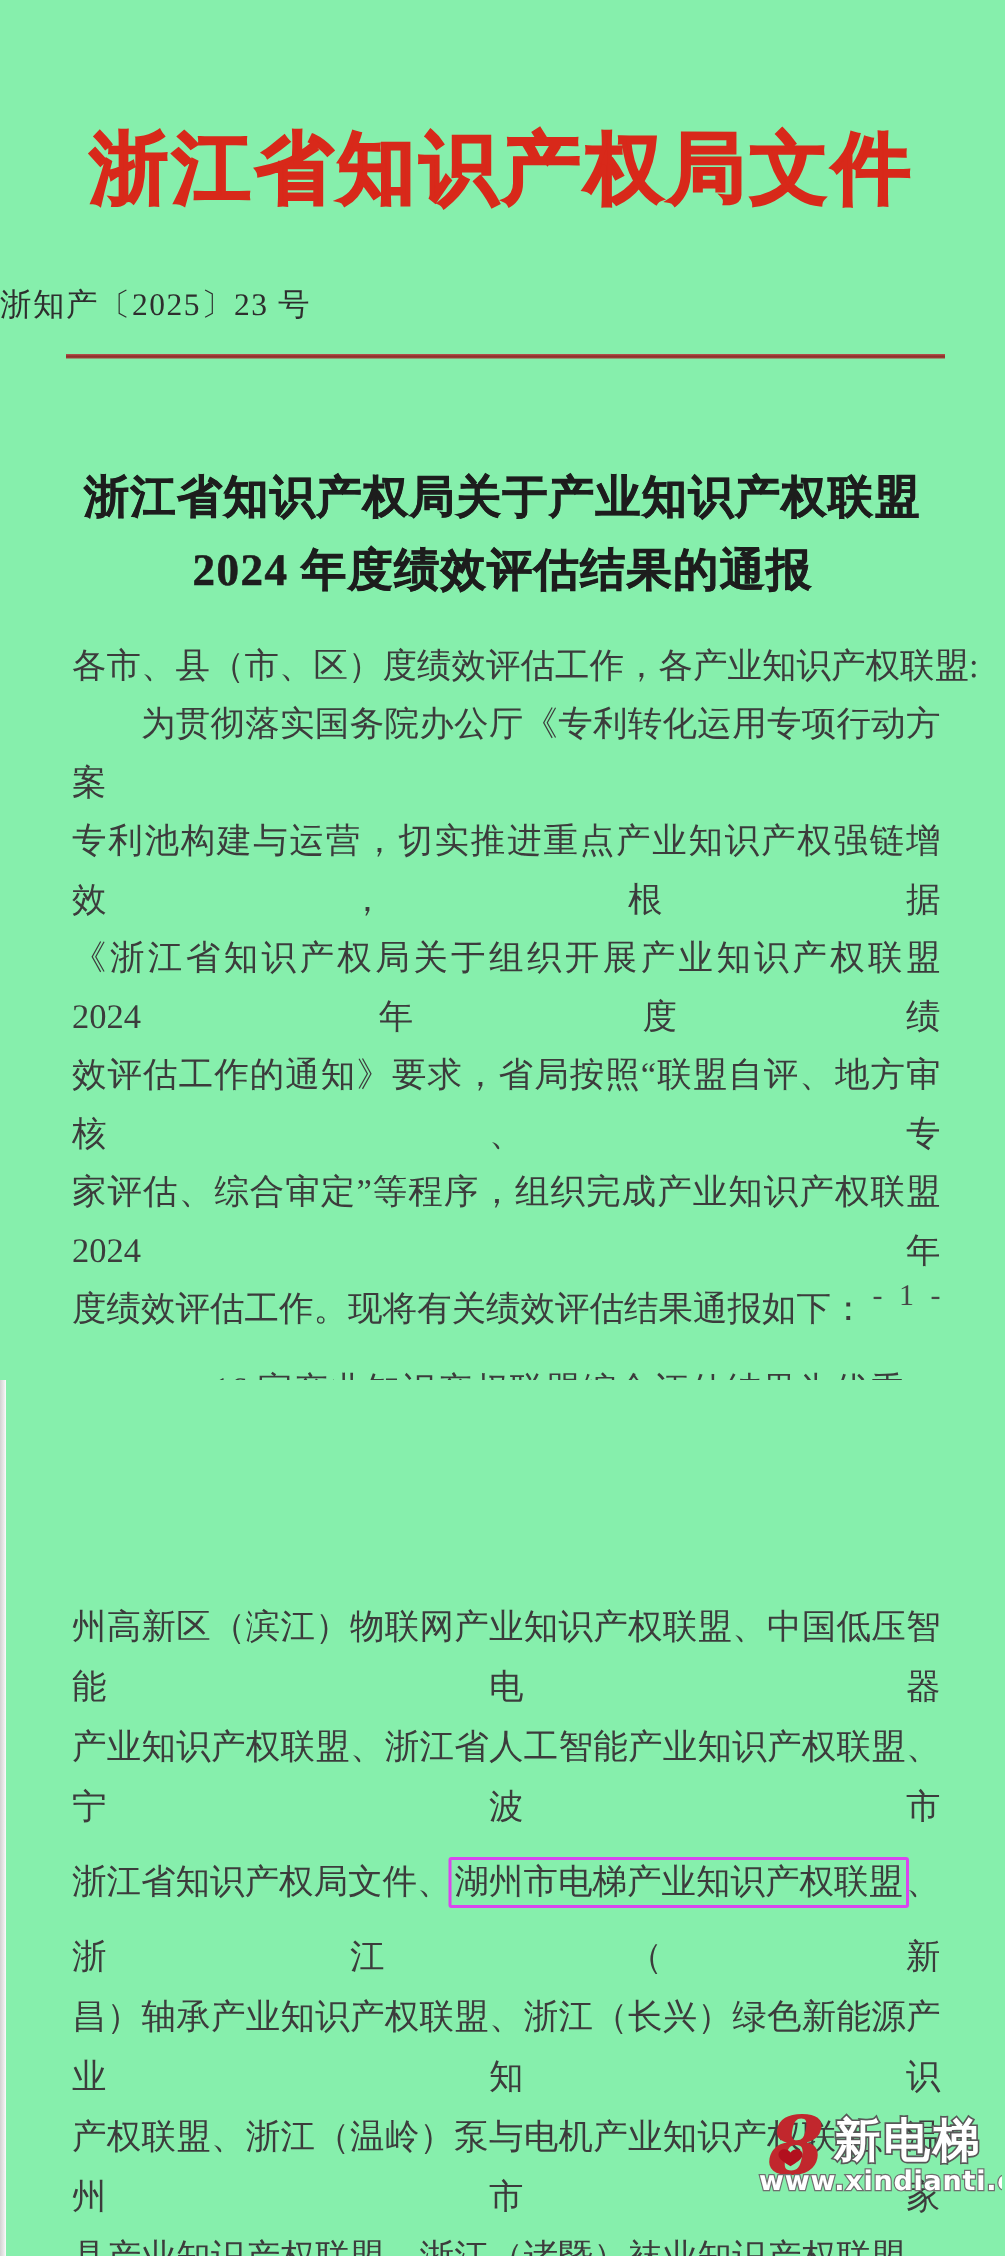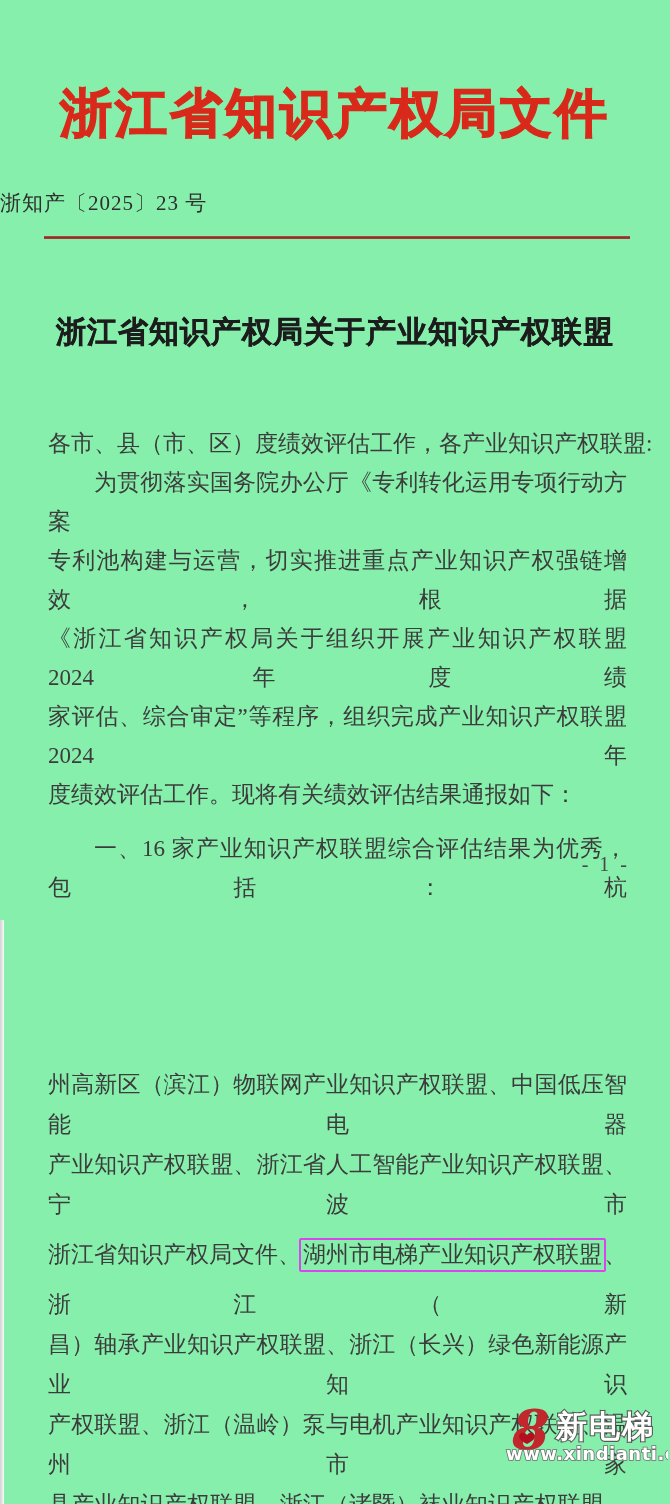--- a/index.html
+++ b/index.html
@@ -92,27 +92,29 @@
   <section class="page p1">
 
     <div class="org">浙江省知识产权局文件</div>
 
     <div class="docnum">浙知产〔2025〕23 号</div>
 
     <div class="redline"></div>
 
     <div class="title">
       <div>浙江省知识产权局关于产业知识产权联盟</div>
+      <div>2024 年度绩效评估结果的通报</div>
     </div>
 
     <div class="body1">
       <p class="ln">各市、县（市、区）度绩效评估工作，各产业知识产权联盟:</p>
       <p class="ln just ind">为贯彻落实国务院办公厅《专利转化运用专项行动方案</p>
       <p class="ln just">专利池构建与运营，切实推进重点产业知识产权强链增效，根据</p>
       <p class="ln just">《浙江省知识产权局关于组织开展产业知识产权联盟 2024 年度绩</p>
+      <p class="ln just">效评估工作的通知》要求，省局按照“联盟自评、地方审核、专</p>
       <p class="ln just">家评估、综合审定”等程序，组织完成产业知识产权联盟 2024 年</p>
       <p class="ln">度绩效评估工作。现将有关绩效评估结果通报如下：</p>
       <p class="ln just ind gap">一、16 家产业知识产权联盟综合评估结果为优秀，包括：杭</p>
     </div>
 
     <div class="pageno">- 1 -</div>
   </section>
 
   <div class="sep"></div>
 

